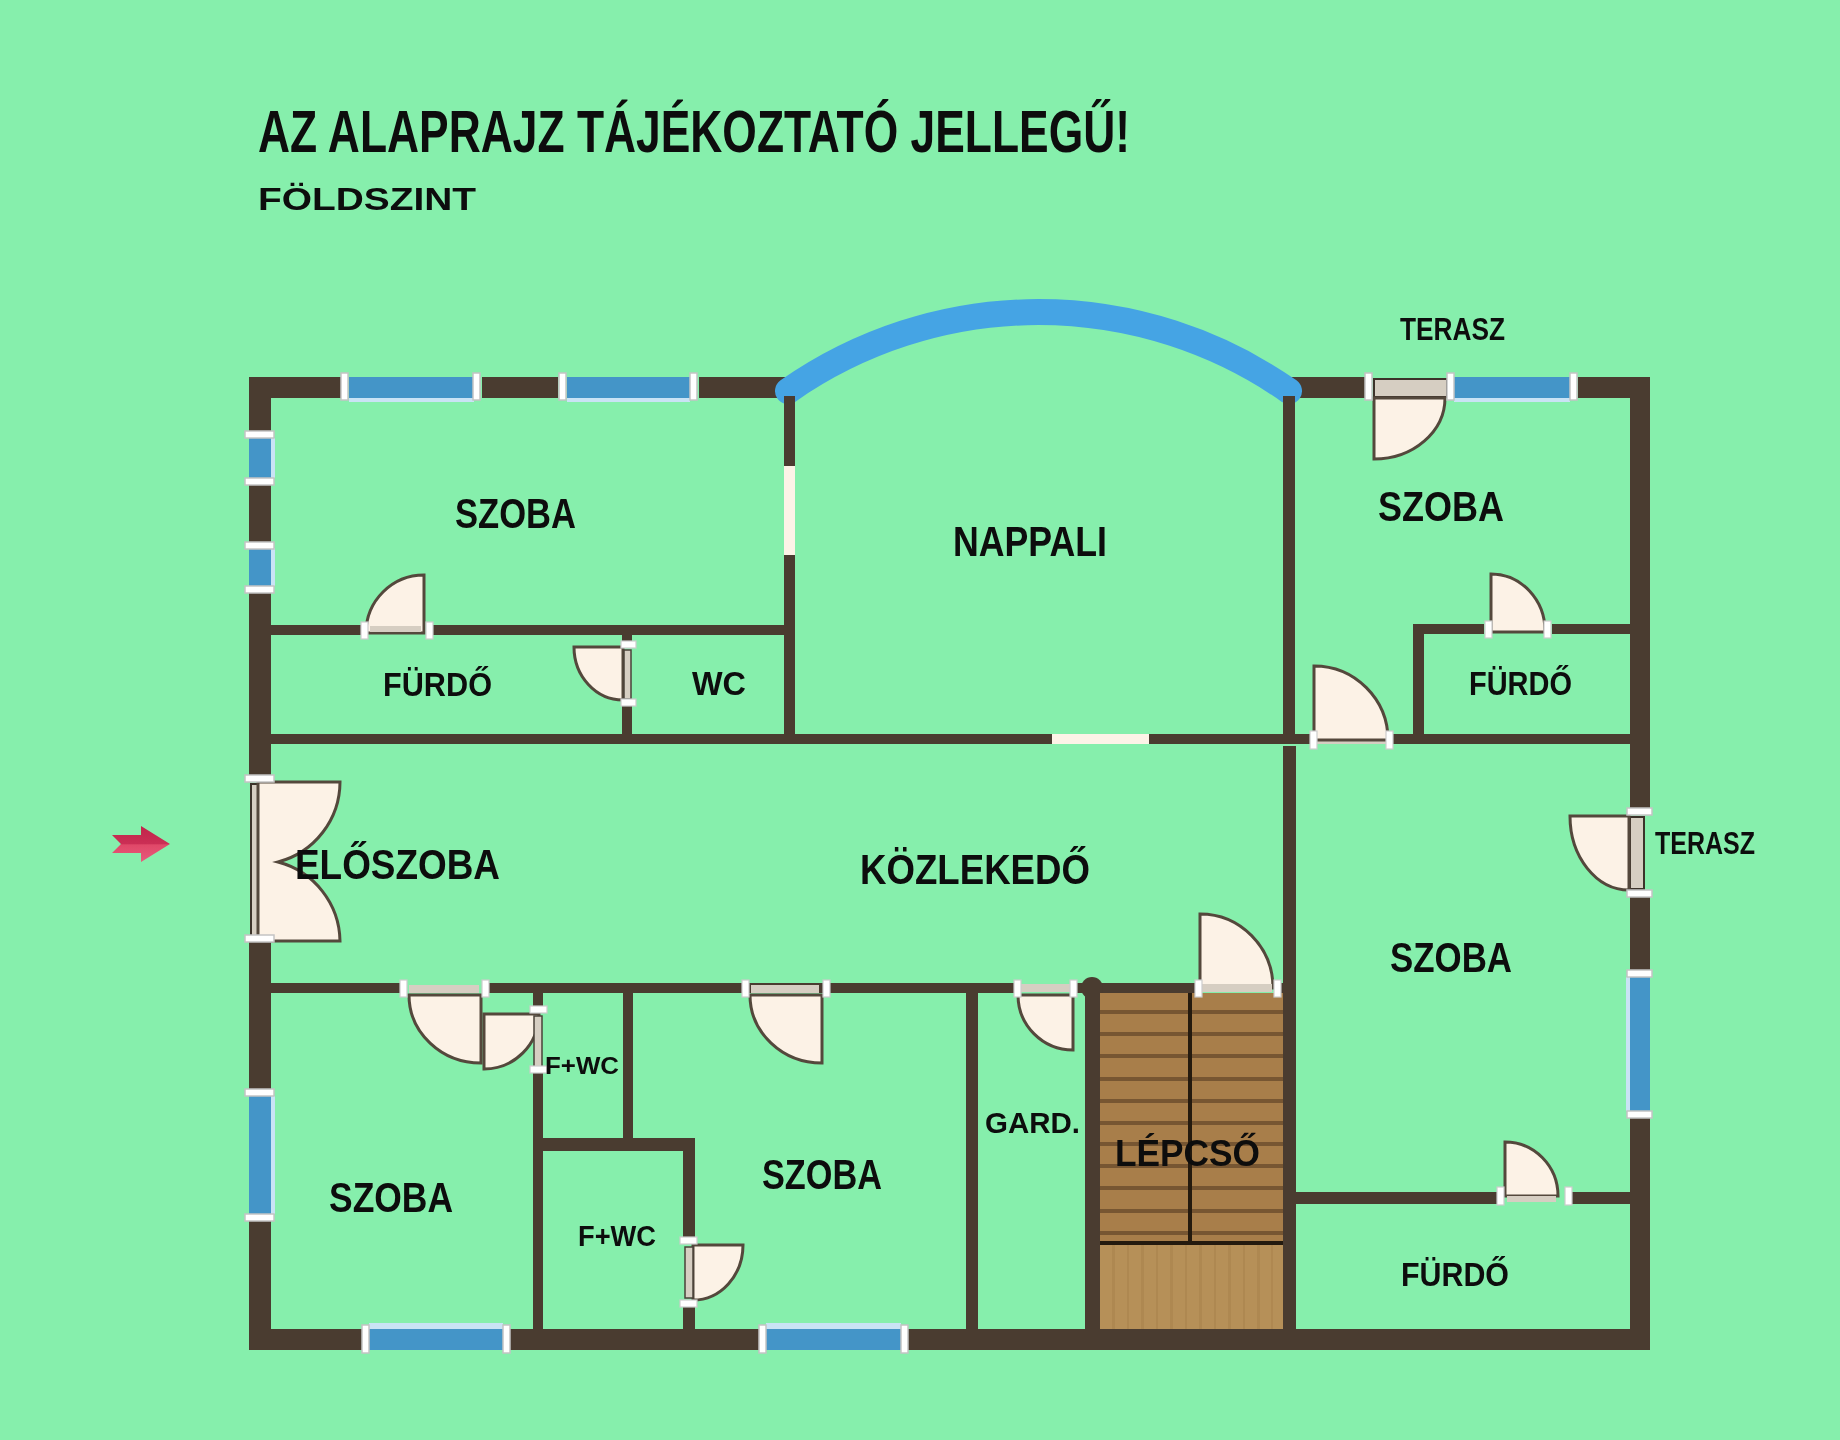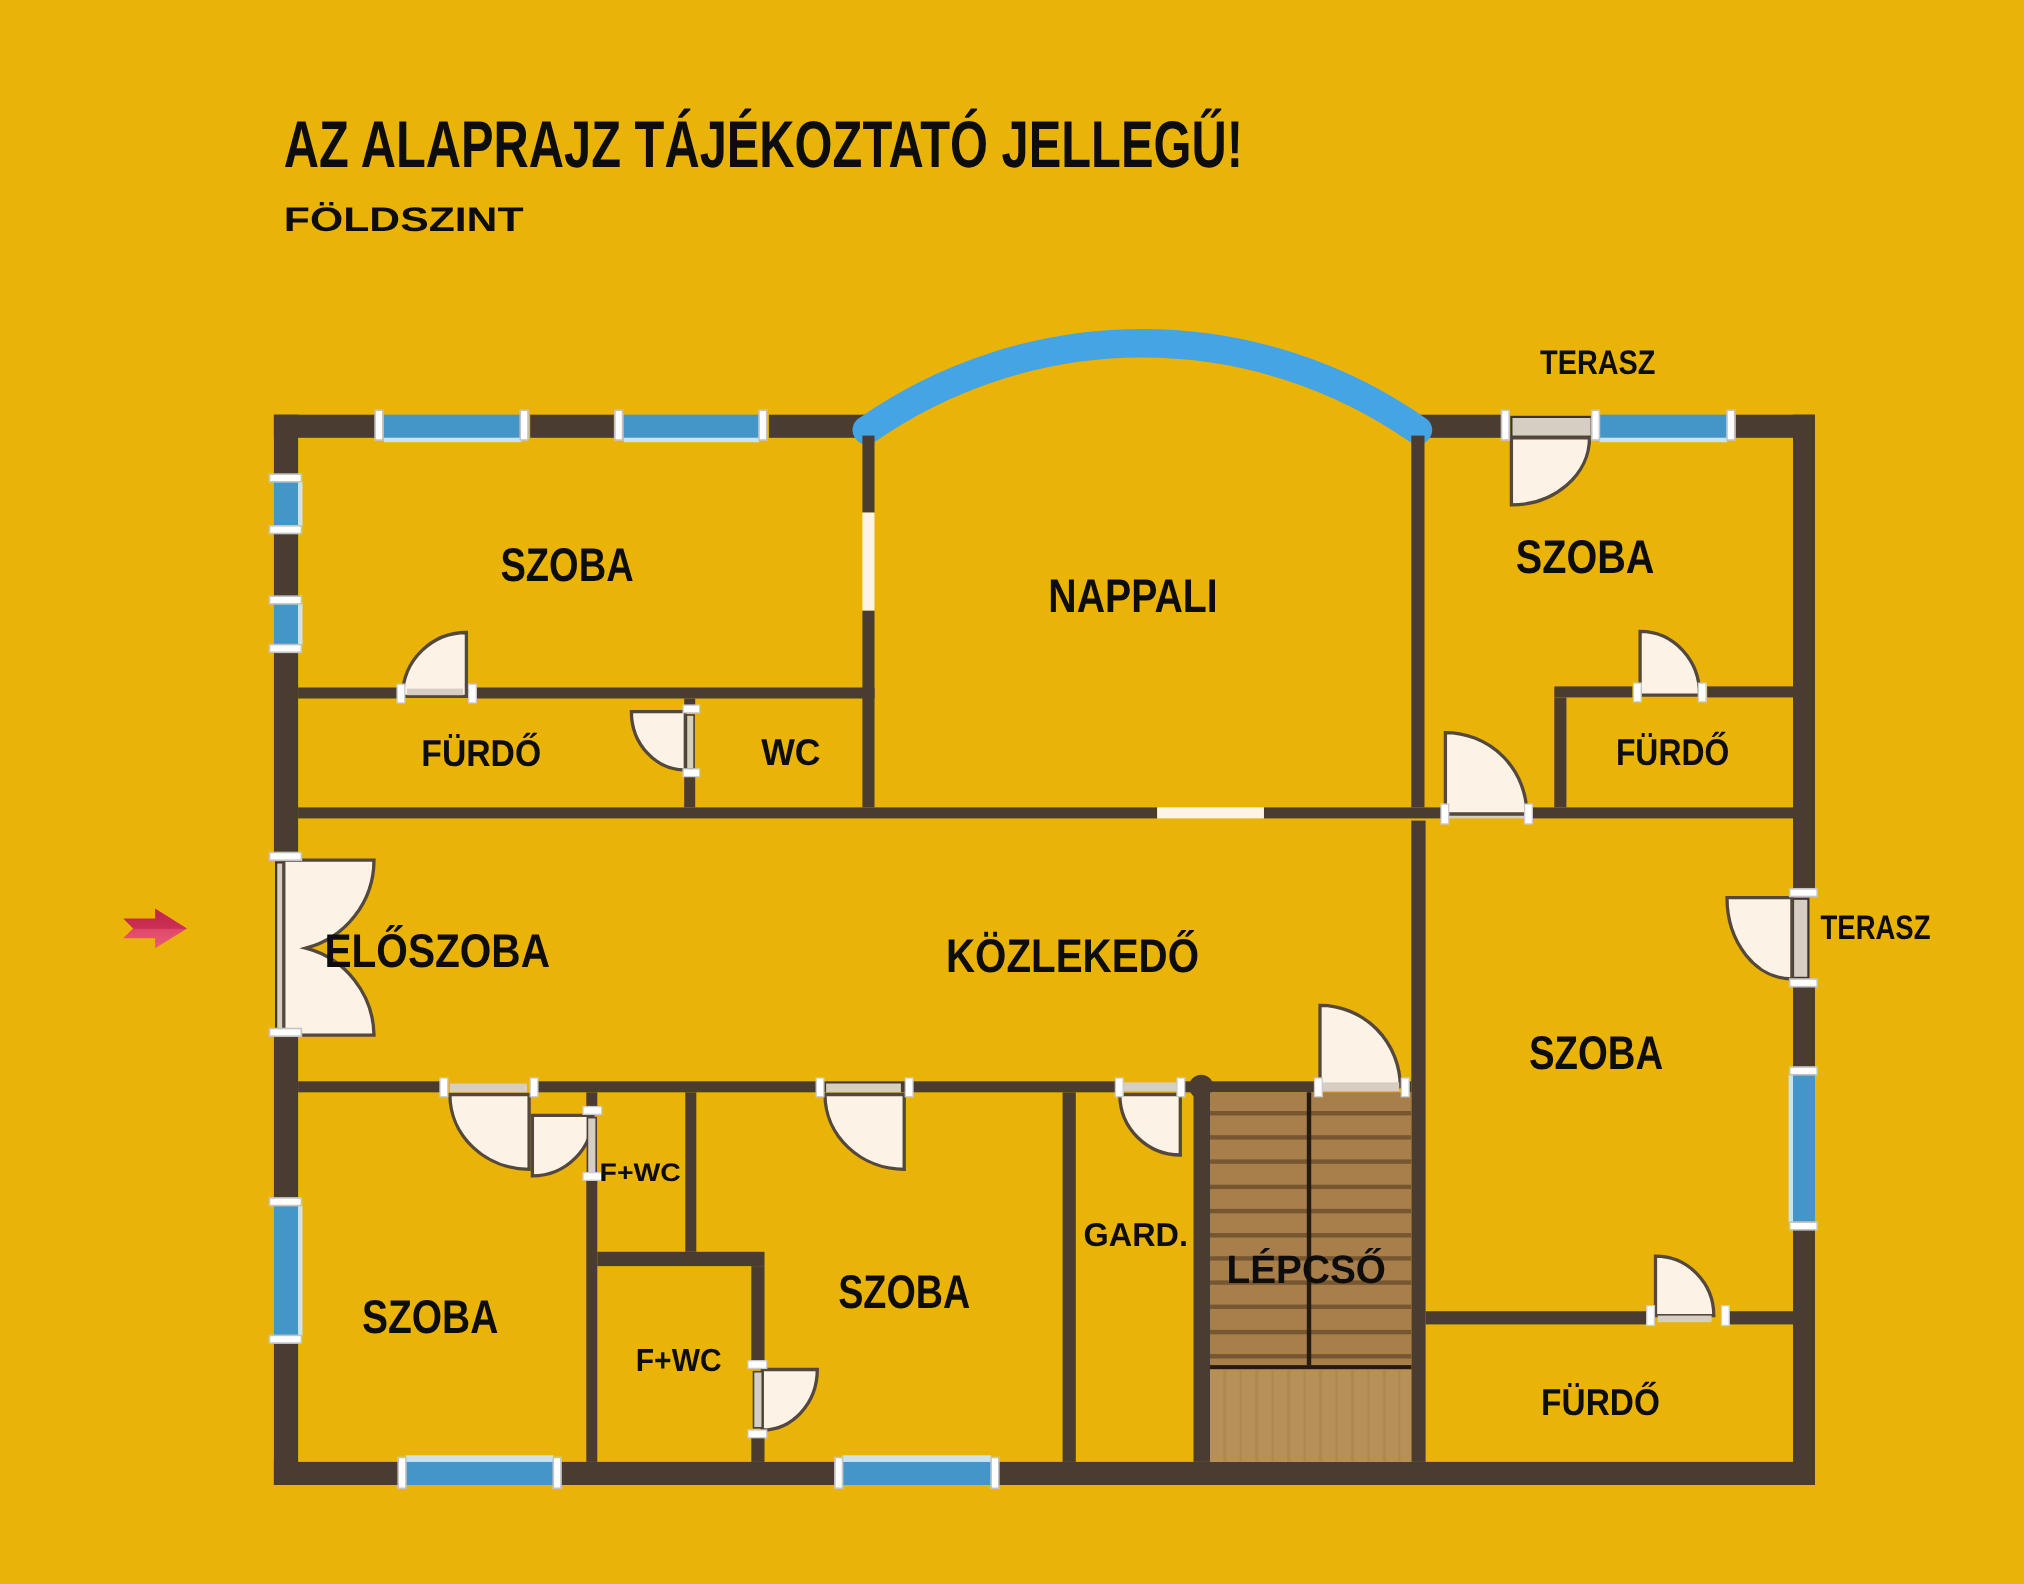--- a/index.html
+++ b/index.html
@@ -1,16 +1,16 @@
 <!DOCTYPE html>
 <html><head>
 <meta charset="utf-8">
 <style>
   html,body{margin:0;padding:0;background:#ffffff;}
-  .page{width:1840px;height:1440px;position:relative;background:#eab308;overflow:hidden;}
+  .page{width:1840px;height:1440px;position:relative;background:#86efac;overflow:hidden;}
   text{font-family:"Liberation Sans", sans-serif;font-weight:bold;fill:#0d0d0d;}
 </style>
 </head>
 <body>
 <div class="page">
 <svg width="1840" height="1440" viewBox="0 0 1840 1440">
   <defs>
     <linearGradient id="arrowg" x1="0" y1="0" x2="0" y2="1">
       <stop offset="0" stop-color="#c1254a"></stop>
       <stop offset="0.5" stop-color="#cb2f55"></stop>

